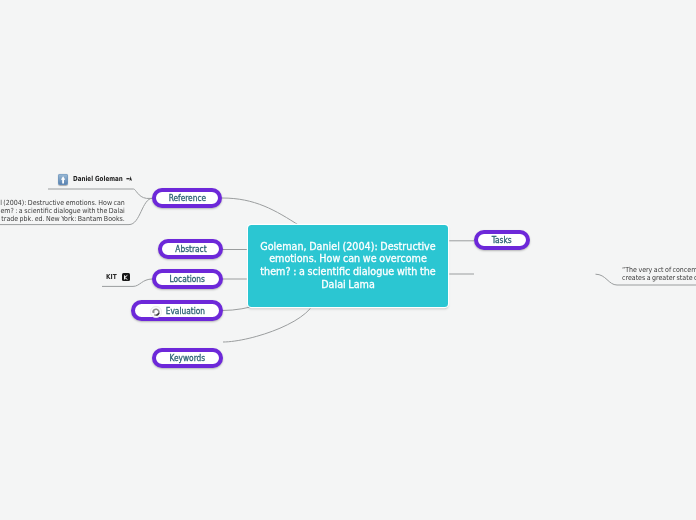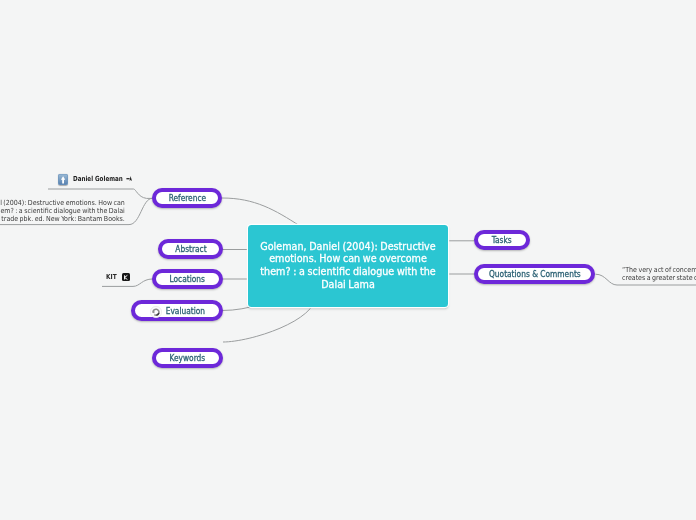--- a/index.html
+++ b/index.html
@@ -97,23 +97,20 @@
       </svg>
     </span>
     <span class="lbl">Evaluation</span>
   </div>
   <div class="node" id="n-keywords">
     <span class="lbl">Keywords</span>
   </div>
   <div class="node" id="n-tasks">
     <span class="lbl">Tasks</span>
   </div>
-  <div class="node" id="n-quotations">
-    <span class="lbl">Quotations &amp; Comments</span>
-  </div>
 
   <div id="author-row">
     <span id="author-icon">
       <svg width="10.2" height="10.8" viewBox="0 0 10.2 10.8" style="position:absolute;left:0;top:0">
         <path d="M5.1 2.3 L7.3 5.7 H6.0 V9.5 H4.2 V5.7 H2.9 Z" fill="#ffffff"></path>
       </svg>
     </span>
     <span id="author-label">Daniel Goleman</span>
     <span id="author-link">
       <svg width="8" height="8" viewBox="0 0 8 8">

